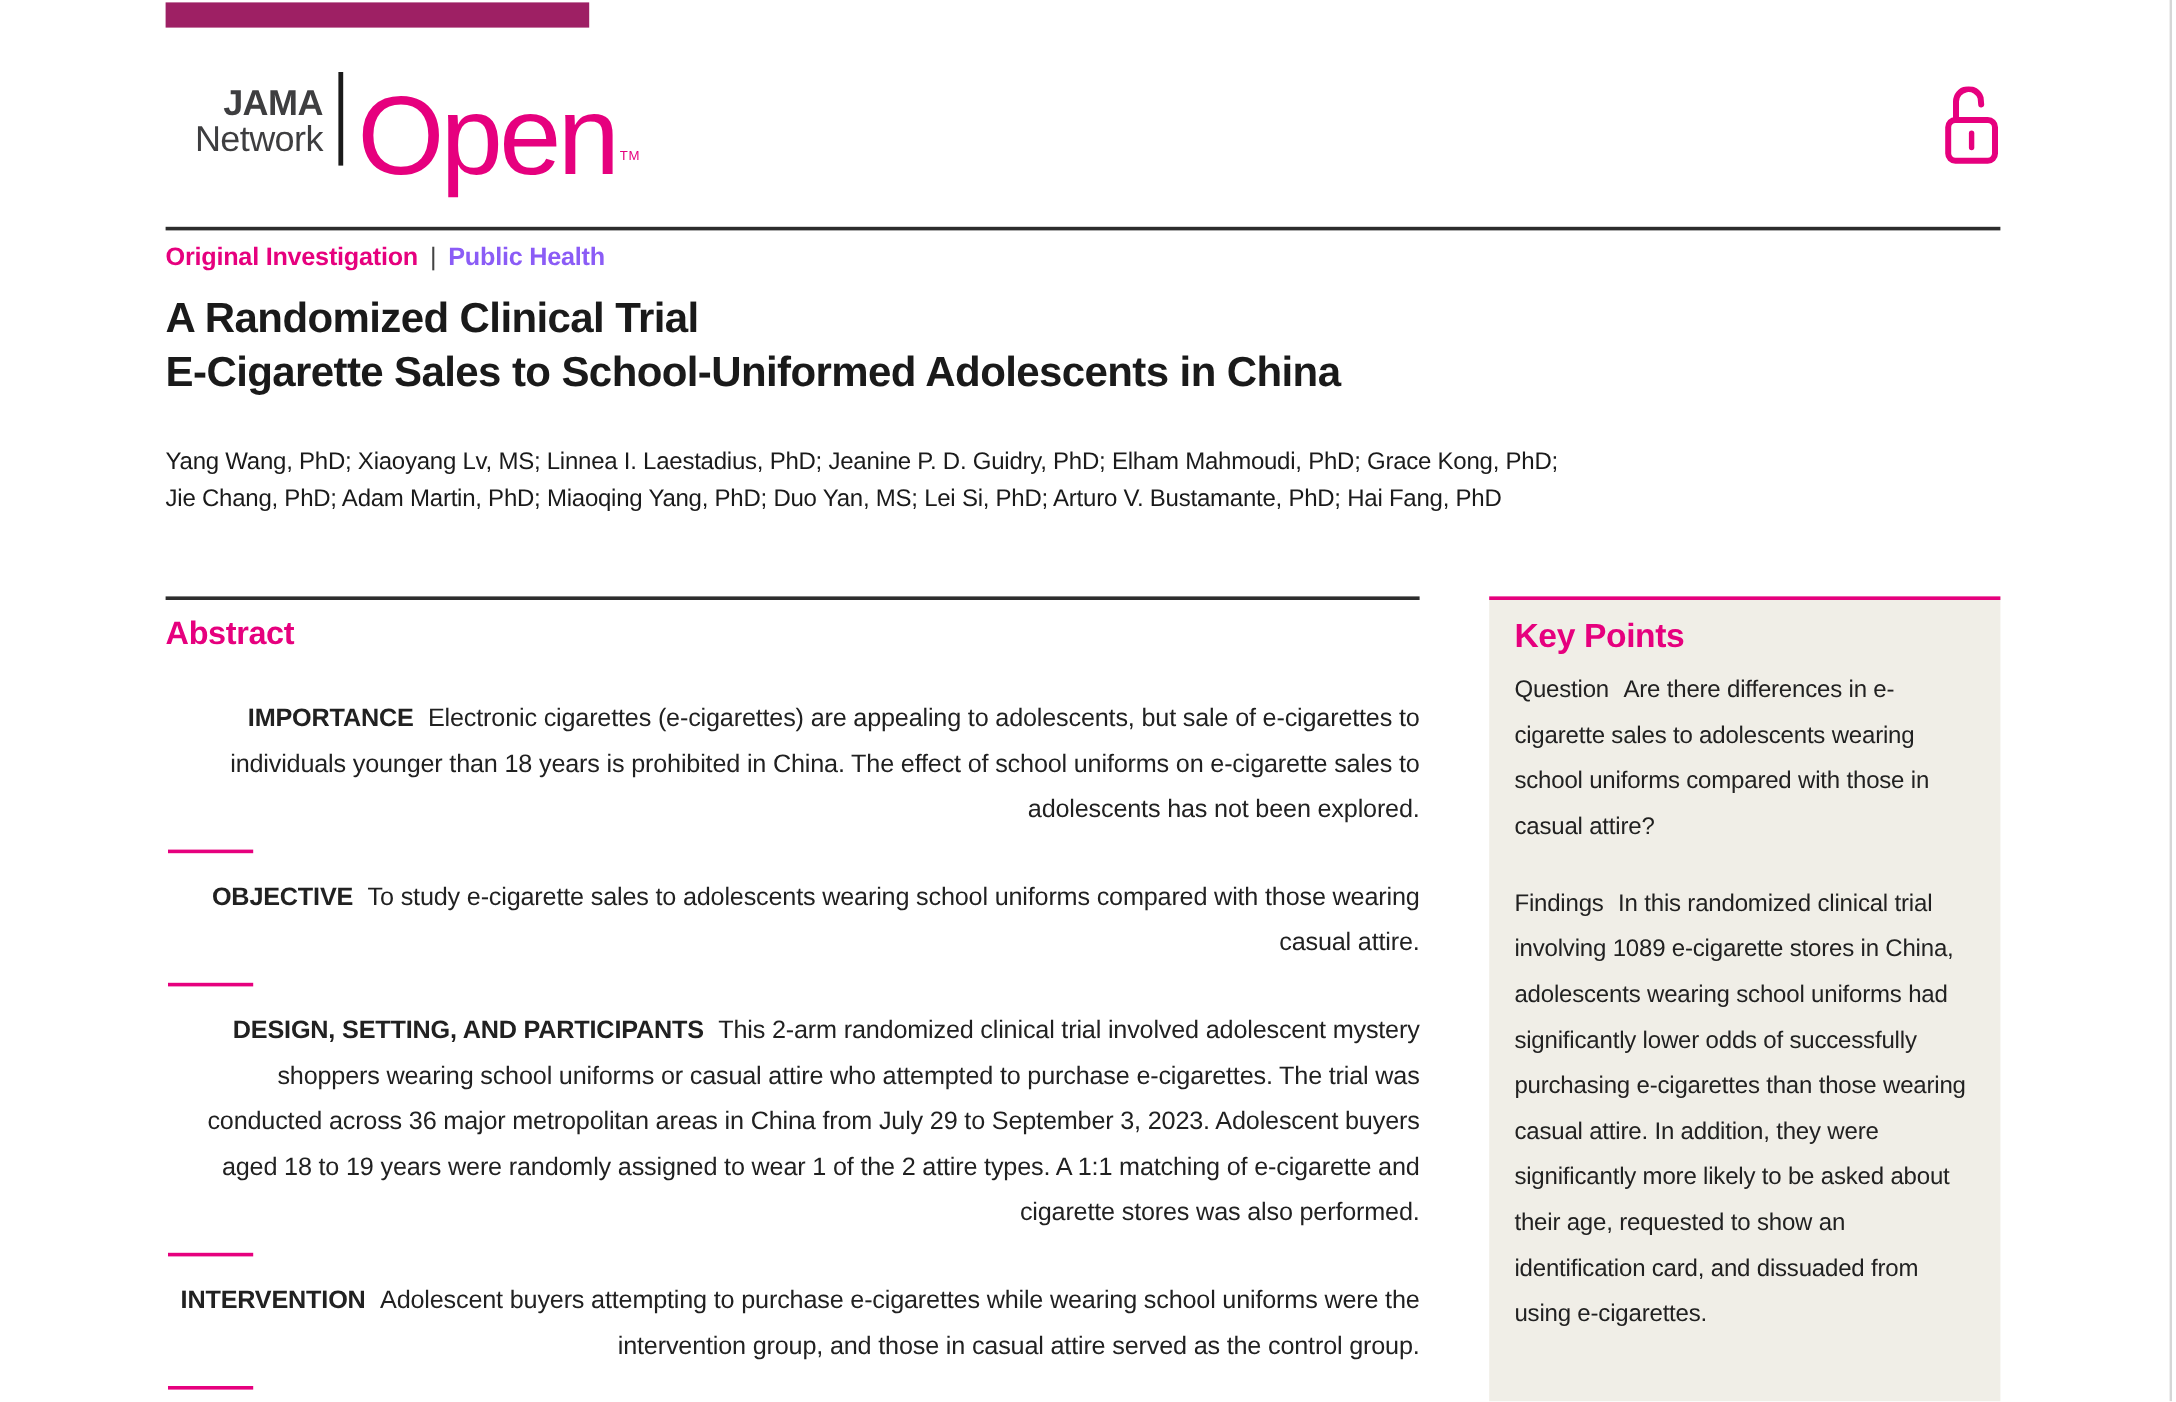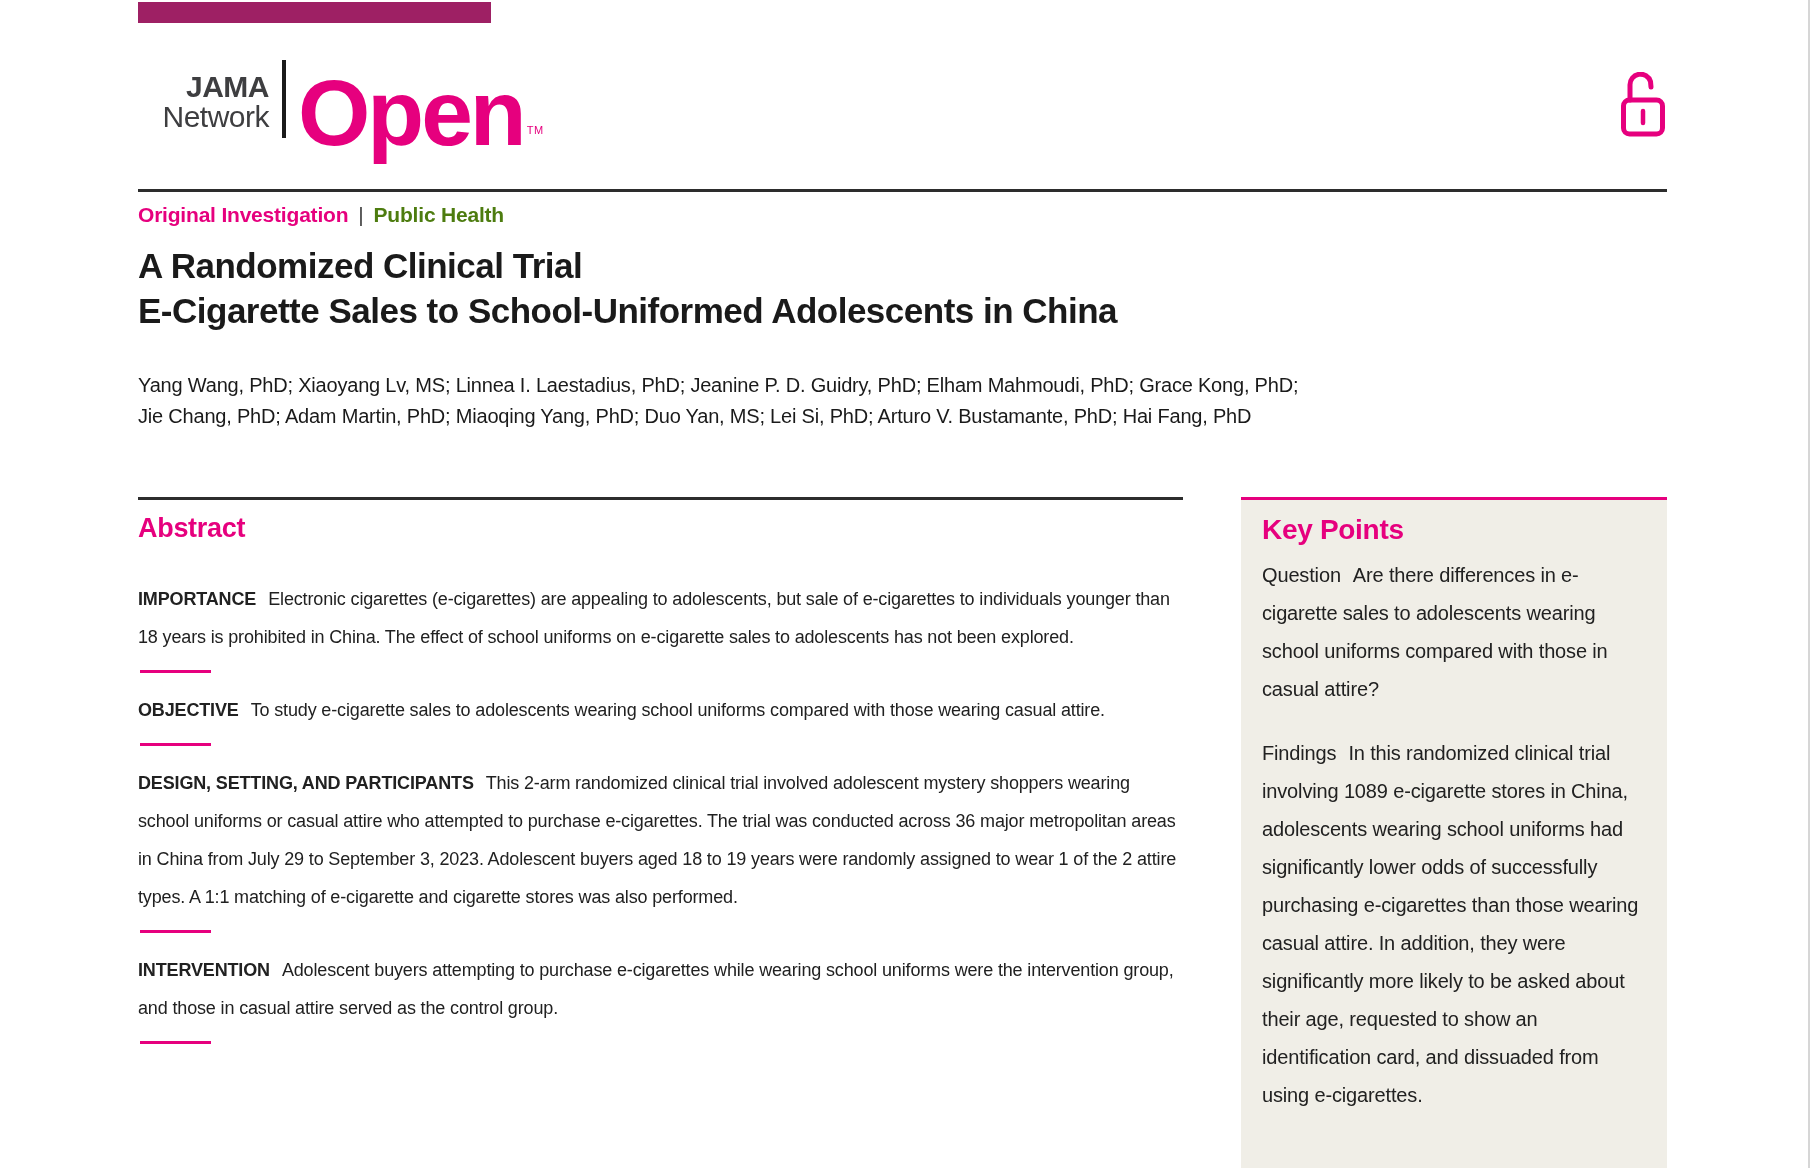--- a/index.html
+++ b/index.html
@@ -15,44 +15,44 @@
   .page{position:relative;width:1813px;height:1168px;background:#ffffff;overflow:hidden;}
 
   
   .banner{position:absolute;left:138px;top:2px;width:353px;height:21px;background:var(--banner-magenta);}
 
   
   .logo{position:absolute;left:145px;top:72px;display:flex;align-items:flex-start;}
   .logo-stack{width:124px;text-align:right;color:#3E3E40;font-size:30px;line-height:30px;letter-spacing:-0.5px;}
   .logo-jama{font-weight:bold;}
   .logo-bar{width:4px;height:78px;background:#1A1A1A;margin:-12px 12px 0 13px;}
-  .logo-open{font-size:93px;line-height:70px;font-weight:bold;color:var(--brand-pink);letter-spacing:-3px;margin-top:6px;}
+  .logo-open{font-size:93px;line-height:70px;font-weight:normal;color:var(--brand-pink);letter-spacing:-3px;margin-top:6px;}
   .logo-tm{font-size:11px;font-weight:normal;color:var(--brand-pink);margin:52px 0 0 3px;letter-spacing:0.5px;}
 
   
   .lock{position:absolute;left:1620px;top:72px;}
   .lock svg path,.lock svg rect,.lock svg line{stroke:var(--brand-pink);}
 
   
   .header-rule{position:absolute;left:138px;top:189px;width:1529px;height:3px;background:var(--rule-dark);}
   .page-edge{position:absolute;left:1808px;top:0;width:2px;height:1168px;background:#D6D6D6;}
 
   
   .category{position:absolute;left:138px;top:203px;font-size:21px;font-weight:bold;letter-spacing:-0.2px;}
   .category .cat{color:var(--brand-pink);}
   .category .sep{color:#444;font-weight:normal;margin:0 10px;}
-  .category .topic{color:#4d7c0f;margin-top:20px;}
+  .category .topic{color:#8b5cf6;margin-top:20px;}
   .title{position:absolute;left:138px;top:243px;font-size:35px;font-weight:bold;color:#1A1A1A;line-height:45px;letter-spacing:-0.5px;white-space:nowrap;}
   .authors{position:absolute;left:138px;top:370px;font-size:20px;line-height:31px;color:#1A1A1A;letter-spacing:-0.2px;white-space:nowrap;}
 
   
   .abstract-col{position:absolute;left:138px;top:497px;width:1045px;}
   .abstract-rule{height:3px;background:var(--rule-dark);}
   .abstract-heading{margin-top:12px;font-size:27px;line-height:32px;font-weight:bold;color:var(--brand-pink);margin-bottom:36px;letter-spacing:-0.3px;}
-  .abs-sec{font-size:18px;line-height:38px;letter-spacing:-0.15px;}
+  .abs-sec{font-size:21px;line-height:38px;letter-spacing:-0.15px;text-align:right;}
   .abs-label{font-weight:bold;margin-right:12px;}
   .pink-divider{width:71px;height:3px;background:var(--brand-pink);margin:14px 0 18px 2px;}
 
   
   .key-points{position:absolute;left:1241px;top:497px;width:426px;height:700px;background:var(--keypoints-bg);border-top:3px solid var(--brand-pink);padding:16px 22px 0 21px;}
   .kp-heading{font-size:28px;line-height:28px;font-weight:bold;color:var(--brand-pink);margin-bottom:12px;letter-spacing:-0.3px;}
   .kp-item{font-size:20px;line-height:38px;letter-spacing:-0.15px;margin-bottom:26px;}
   .kp-label{font-weight:normal;margin-right:12px;}
 </style>
 </head>

